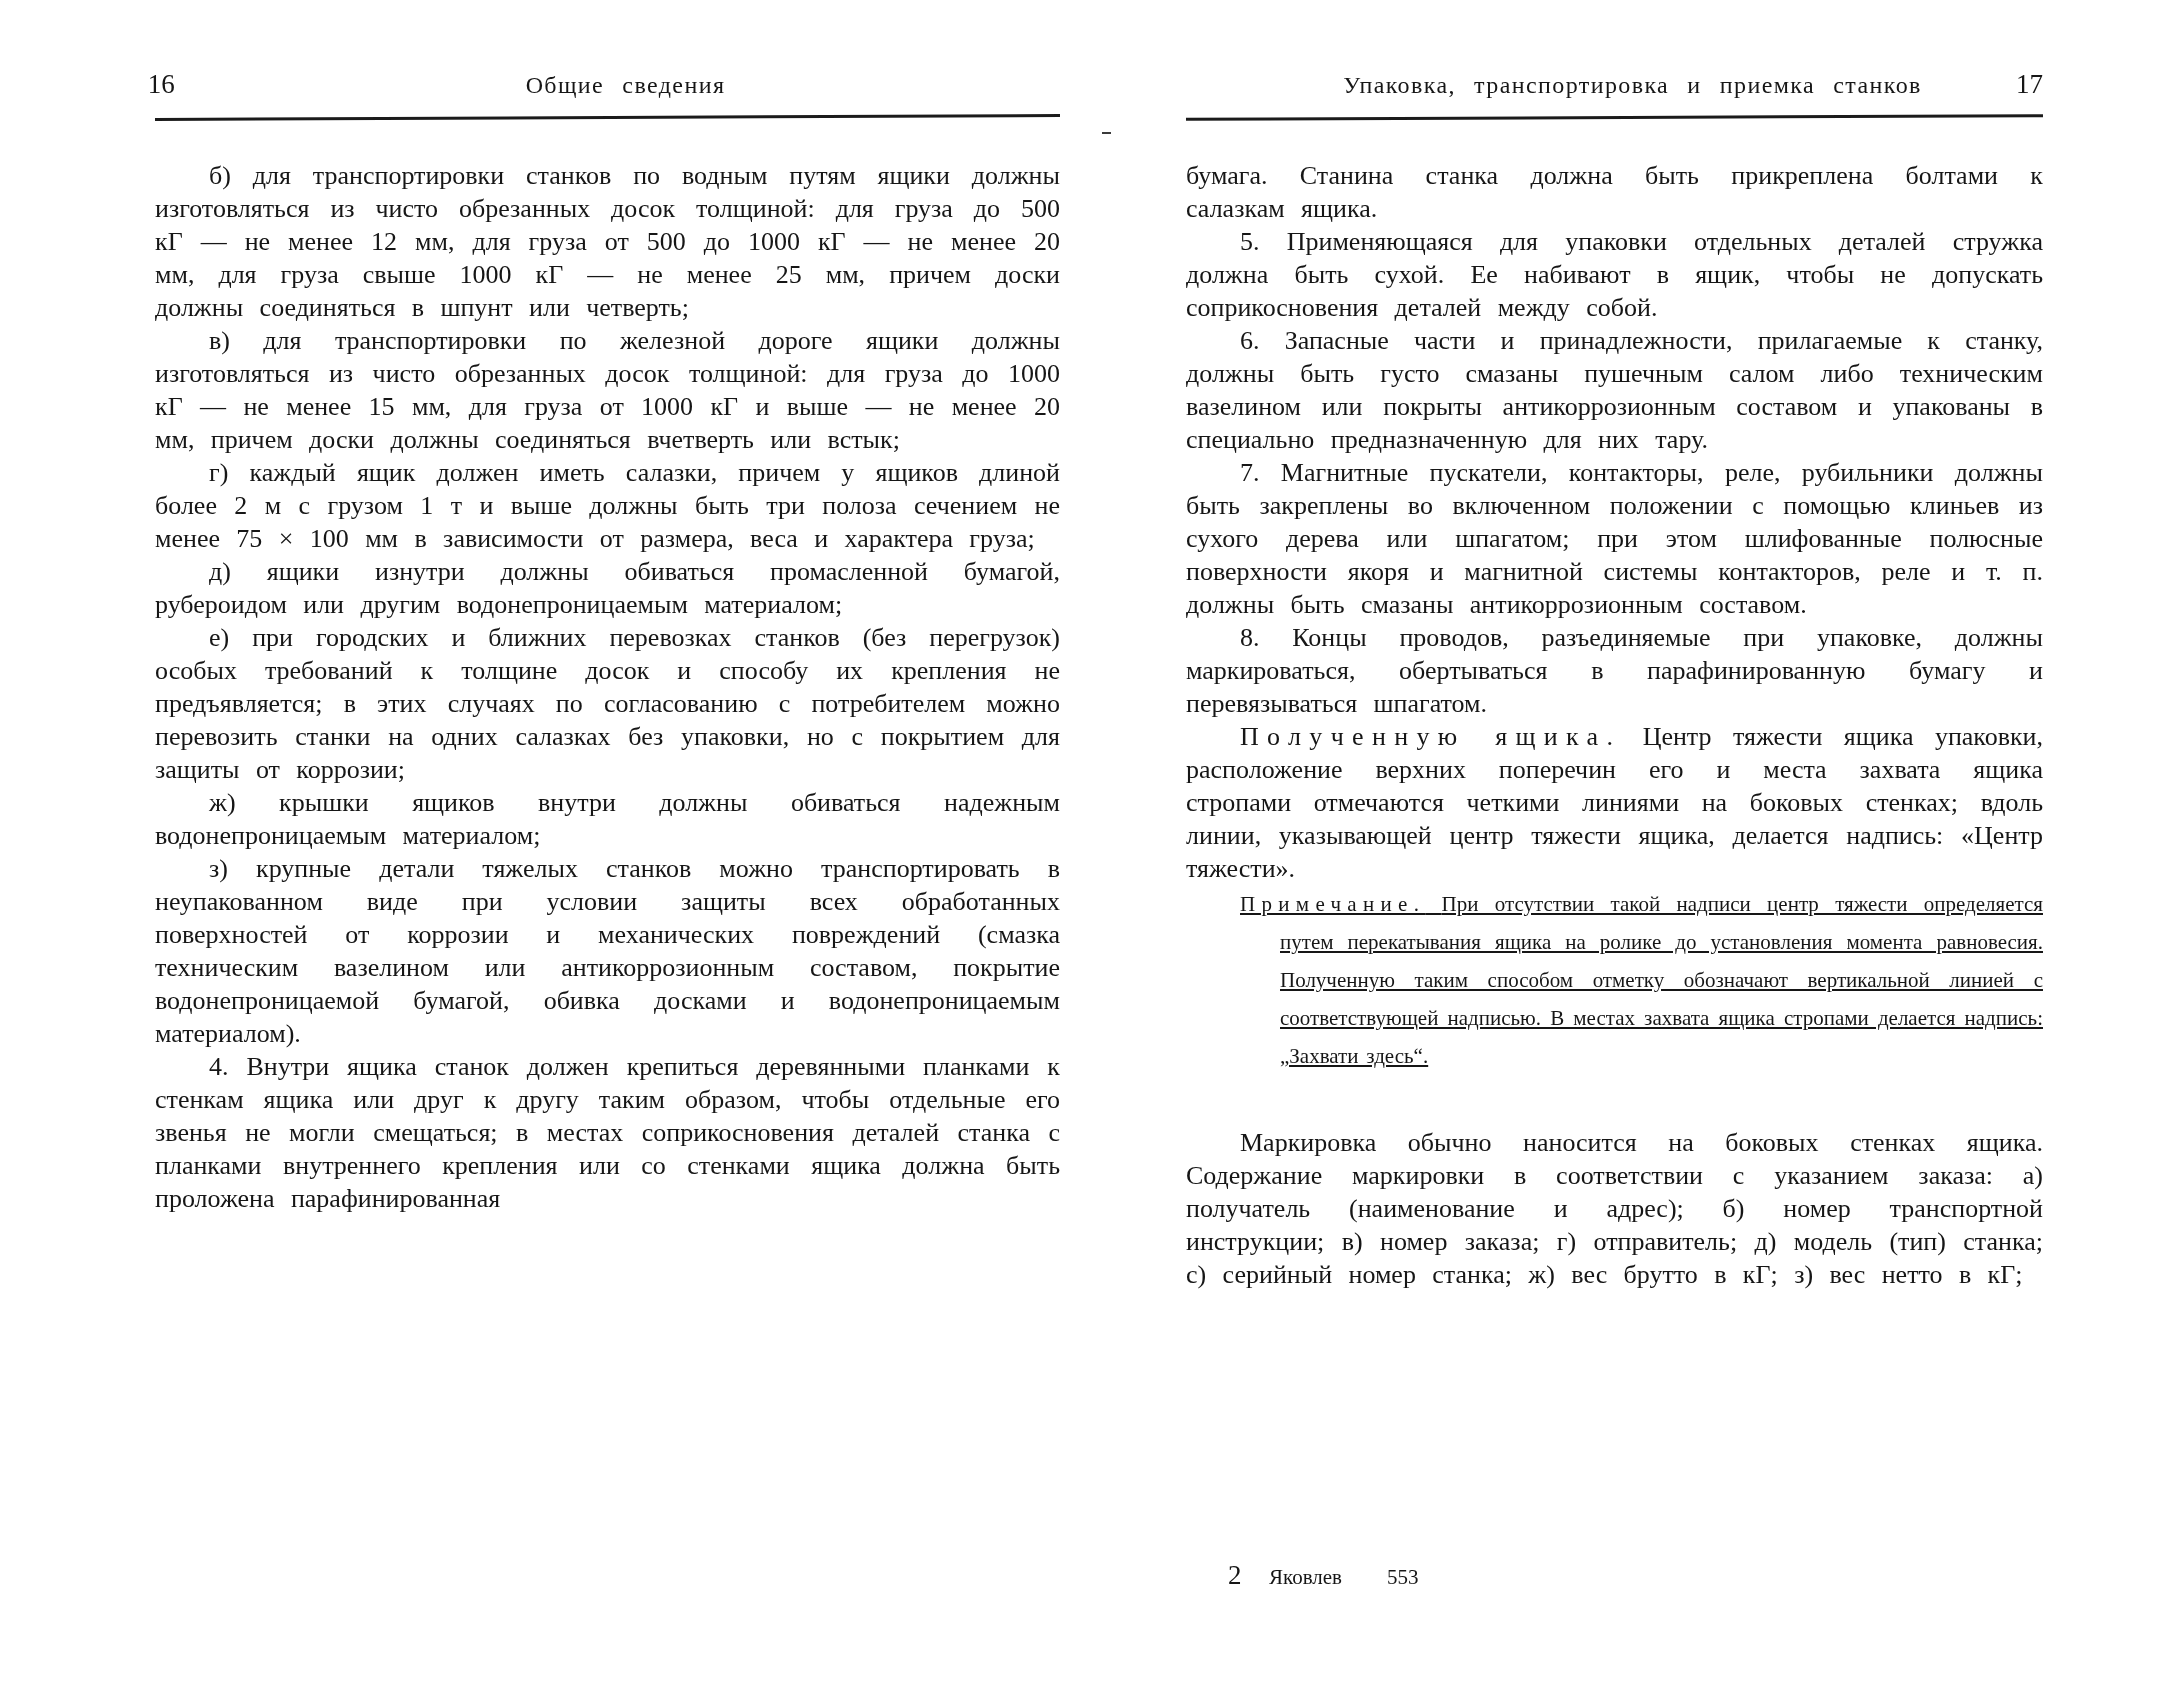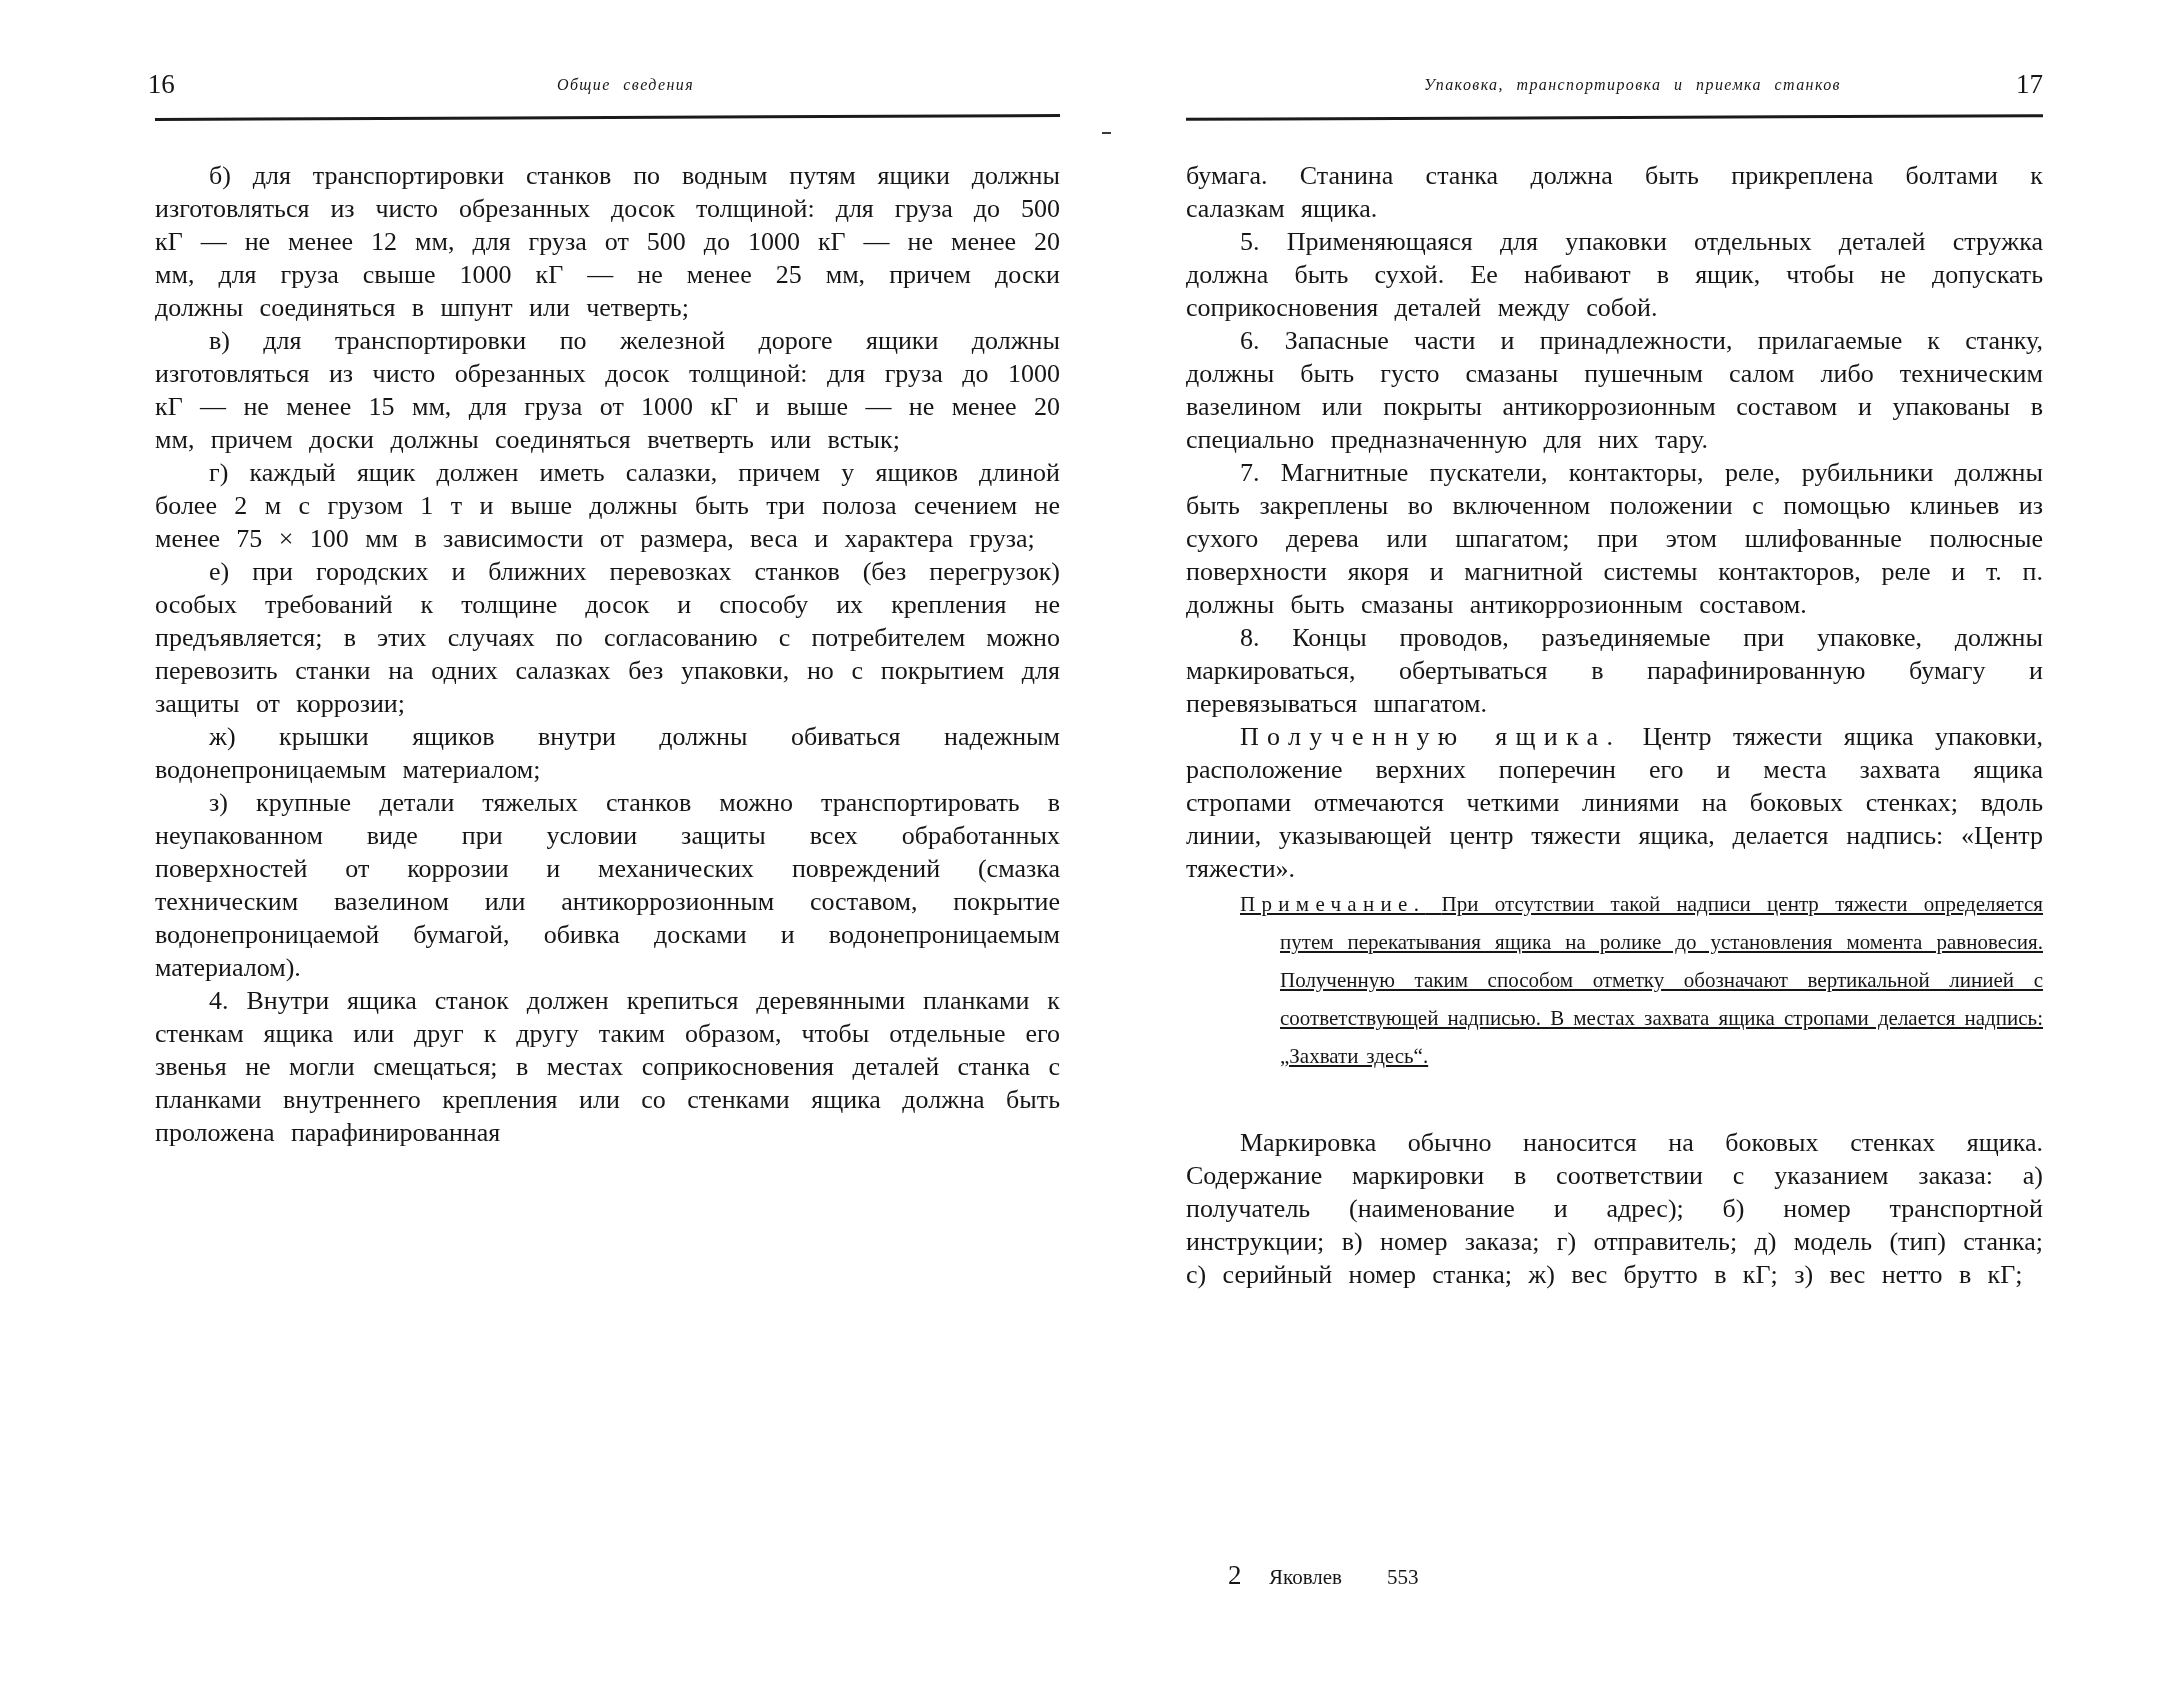--- a/index.html
+++ b/index.html
@@ -15,21 +15,21 @@
   .page { position: absolute; top: 69px; }
   .page-left  { left: 155px;  width: 905px; }
   .page-right { left: 1186px; width: 857px; }
 
   .pagehead { position: relative; height: 38px; }
   .pagenum  { position: absolute; top: 1.4px; font-size: 27px; line-height: 29px; }
   .page-left  .pagenum { left: -7.2px; }
   .page-right .pagenum { right: 0; }
   .runhead {
     display: block; text-align: center;
-    font-style: italic; font-size: 16px; line-height: 32px;
+    font-size: 24px; line-height: 32px;
     letter-spacing: 1.4px; word-spacing: 0.45em;
     white-space: nowrap;
     padding-left: 36px;
   }
   .rule {
     height: 2.9px; background: #1b1b1b;
     margin-top: 8.7px;
     transform: rotate(-0.25deg);
   }
 
@@ -78,20 +78,21 @@
   <div class="page page-left">
     <div class="pagehead">
       <span class="pagenum">16</span>
       <span class="runhead">Общие сведения</span>
     </div>
     <div class="rule"></div>
     <div class="body" id="left-body">
         <p class="para">б) для транспортировки станков по водным путям ящики должны изготовляться из чисто обрезанных досок толщиной: для груза до 500 кГ — не менее 12 мм, для груза от 500 до 1000 кГ — не менее 20 мм, для груза свыше 1000 кГ — не менее 25 мм, причем доски должны соединяться в шпунт или четверть;</p>
         <p class="para">в) для транспортировки по железной дороге ящики должны изготовляться из чисто обрезанных досок толщиной: для груза до 1000 кГ — не менее 15 мм, для груза от 1000 кГ и выше — не менее 20 мм, причем доски должны соединяться вчетверть или встык;</p>
         <p class="para">г) каждый ящик должен иметь салазки, причем у ящиков длиной более 2 м с грузом 1 т и выше должны быть три полоза сечением не менее 75 × 100 мм в зависимости от размера, веса и характера груза;</p>
+        <p class="para">д) ящики изнутри должны обиваться промасленной бумагой, рубероидом или другим водонепроницаемым материалом;</p>
         <p class="para">е) при городских и ближних перевозках станков (без перегрузок) особых требований к толщине досок и способу их крепления не предъявляется; в этих случаях по согласованию с потребителем можно перевозить станки на одних салазках без упаковки, но с покрытием для защиты от коррозии;</p>
         <p class="para">ж) крышки ящиков внутри должны обиваться надежным водонепроницаемым материалом;</p>
         <p class="para">з) крупные детали тяжелых станков можно транспортировать в неупакованном виде при условии защиты всех обработанных поверхностей от коррозии и механических повреждений (смазка техническим вазелином или антикоррозионным составом, покрытие водонепроницаемой бумагой, обивка досками и водонепроницаемым материалом).</p>
         <p class="para">4. Внутри ящика станок должен крепиться деревянными планками к стенкам ящика или друг к другу таким образом, чтобы отдельные его звенья не могли смещаться; в местах соприкосновения деталей станка с планками внутреннего крепления или со стенками ящика должна быть проложена парафинированная</p>
       </div>
   </div>
 
   <div class="page page-right">
     <div class="pagehead">
       <span class="pagenum">17</span>

